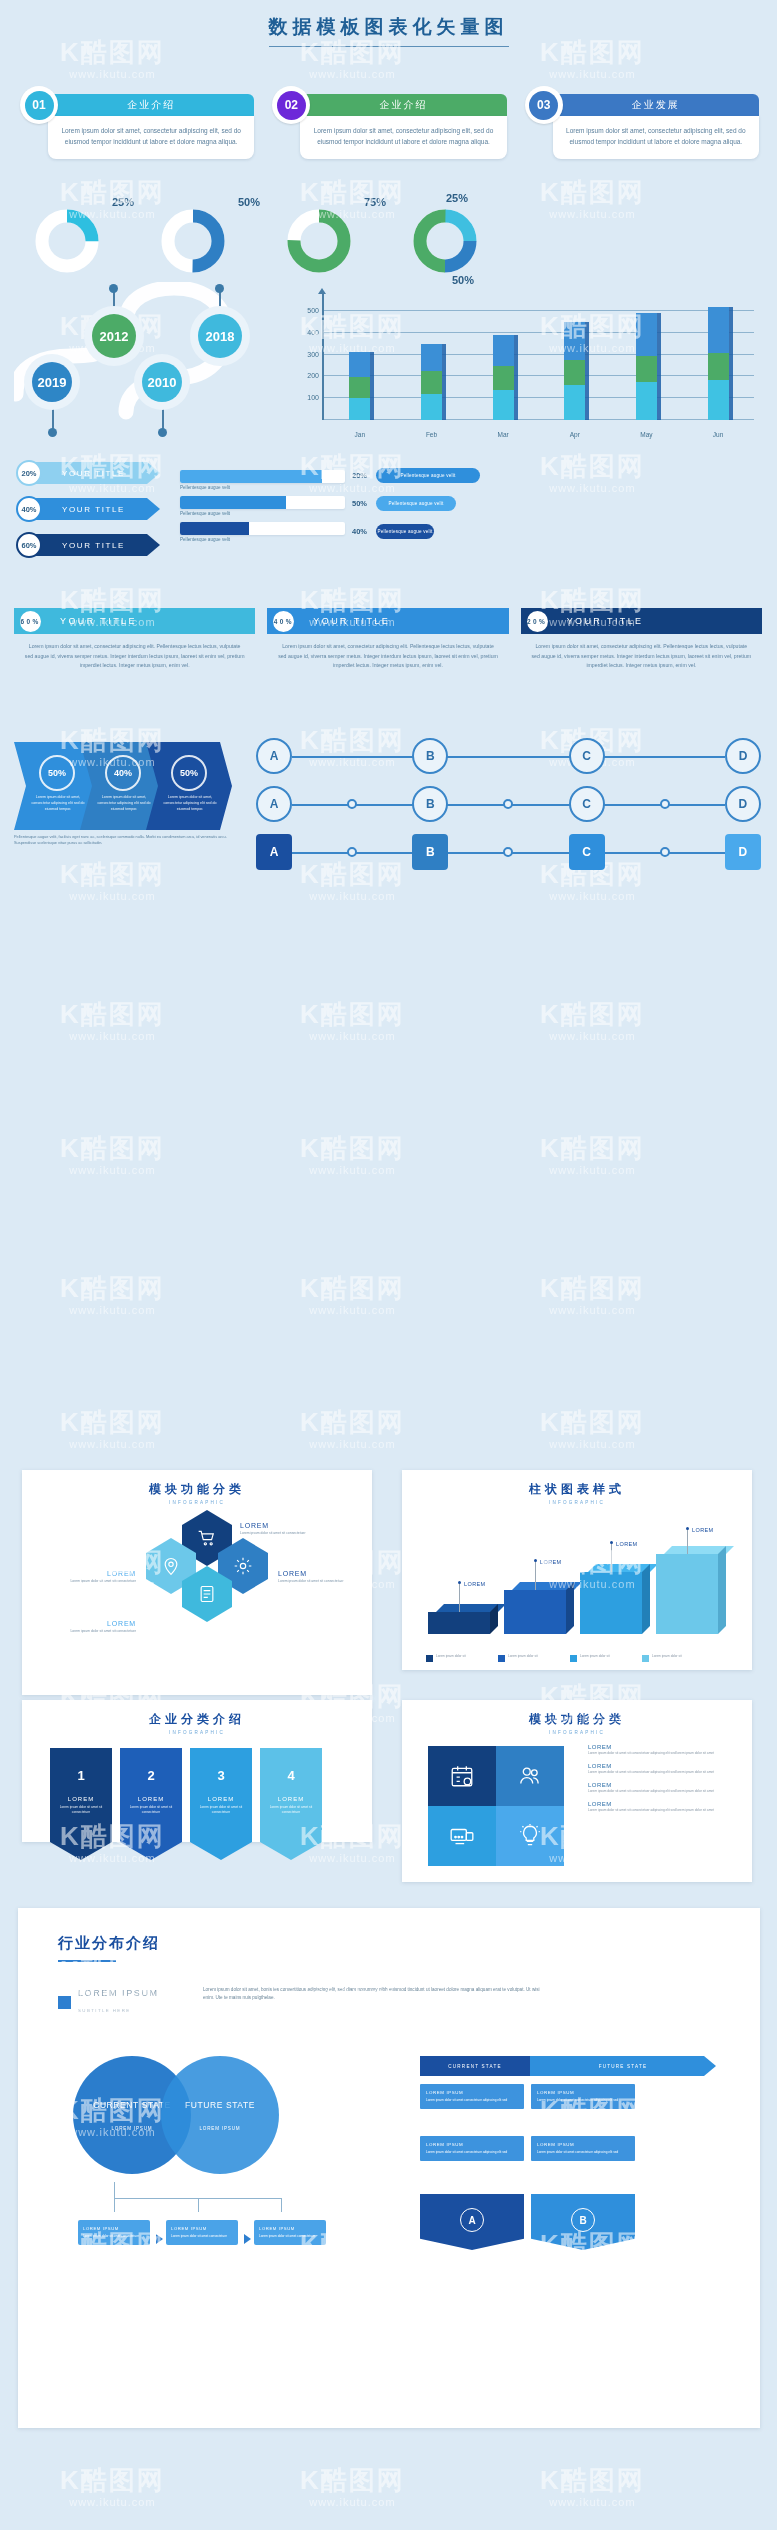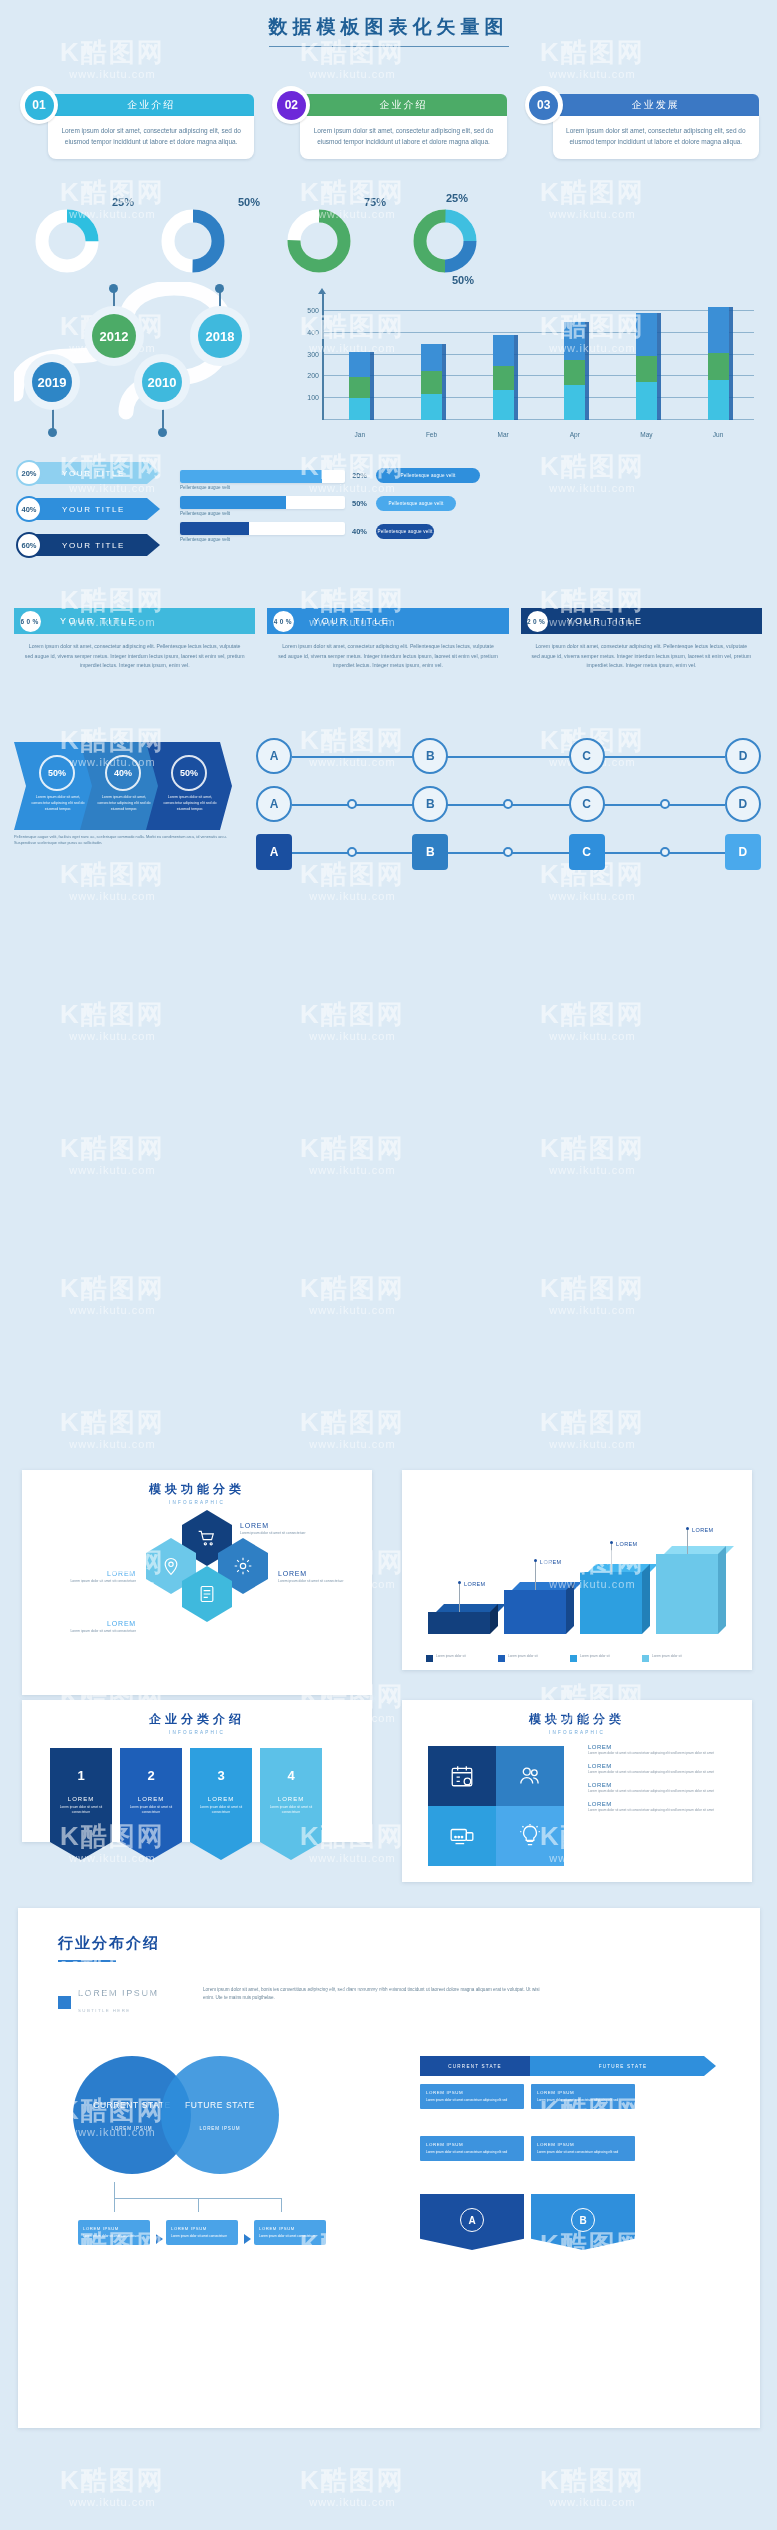--- a/index.html
+++ b/index.html
@@ -534,20 +534,24 @@
       <b>LOREM</b>
       <p>Lorem ipsum dolor sit amet sit consectetuer</p>
     </div>
     <div class="hlbl" style="left:44px;top:150px;color:#4aa9ec;text-align:right;width:70px">
       <b>LOREM</b>
       <p>Lorem ipsum dolor sit amet sit consectetuer</p>
     </div>
   </div>
 
   <div class="panel" style="left:402px;top:1470px;width:350px;height:200px">
+    <div class="p-title">
+      <h2>柱状图表样式</h2>
+      <div class="psub">INFOGRAPHIC</div>
+    </div>
     <div style="position:absolute;left:22px;top:46px;width:306px;height:118px">
       <div class="bar3d" style="left:4px;bottom:0;width:62px;height:22px">
         <div class="top" style="left:8px;top:-8px;width:62px;height:8px;background:#1a5aa8;transform:skewX(-45deg);transform-origin:bottom left"></div>
         <div class="side" style="left:62px;width:8px;height:22px;background:#0d2f5e;transform:skewY(-45deg);transform-origin:bottom left"></div>
         <div class="front" style="width:62px;height:22px;background:#12407e"></div>
       </div>
       <div class="b3stem" style="left:35px;bottom:22px;height:30px"></div>
       <div class="b3dot" style="left:33.5px;bottom:50px"></div>
       <div class="b3lbl" style="left:40px;bottom:47px">LOREM</div>
 

